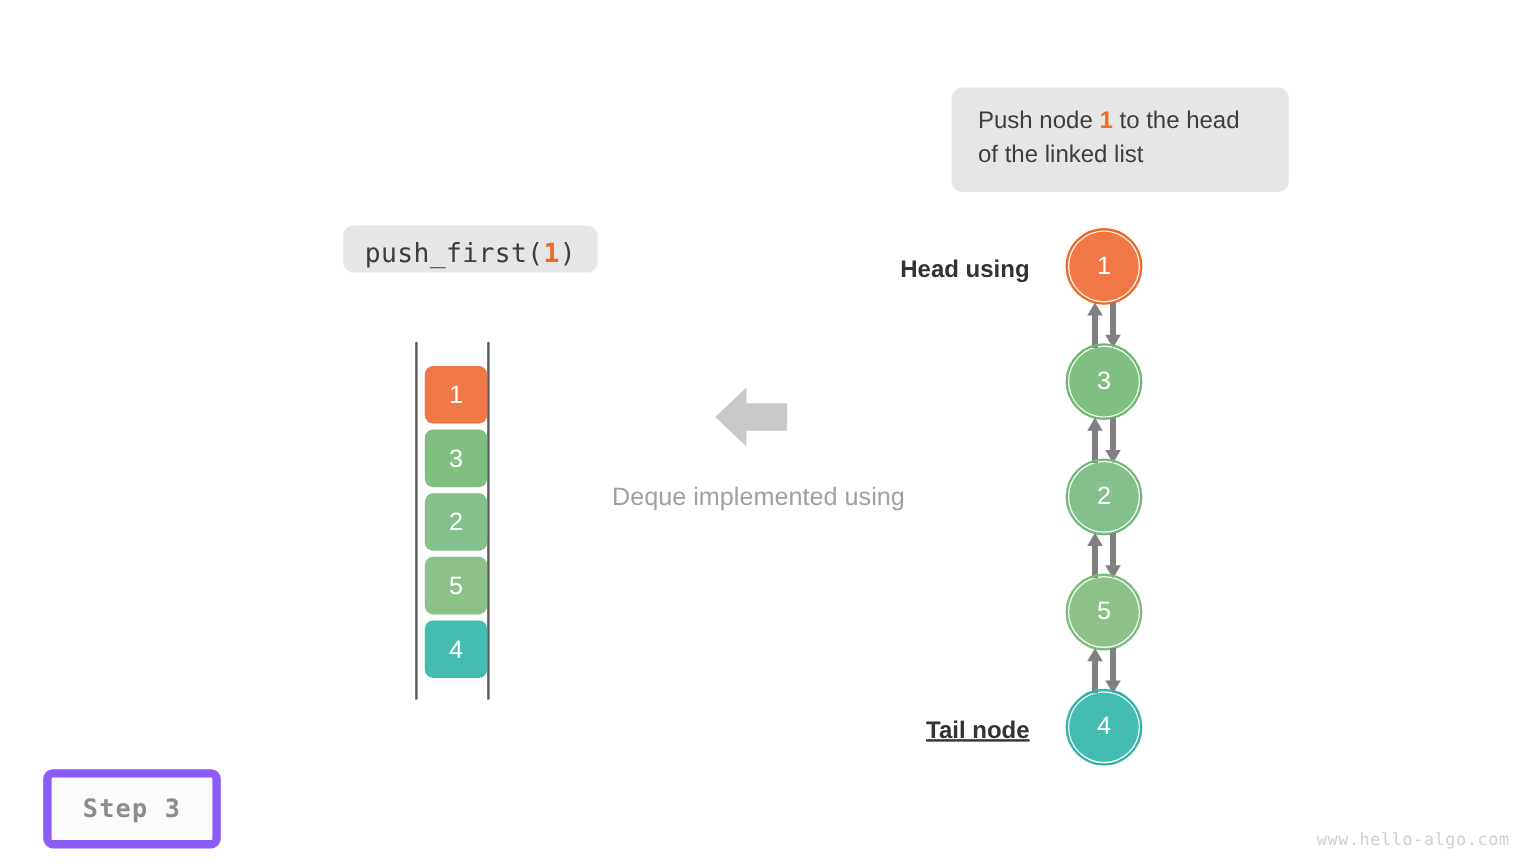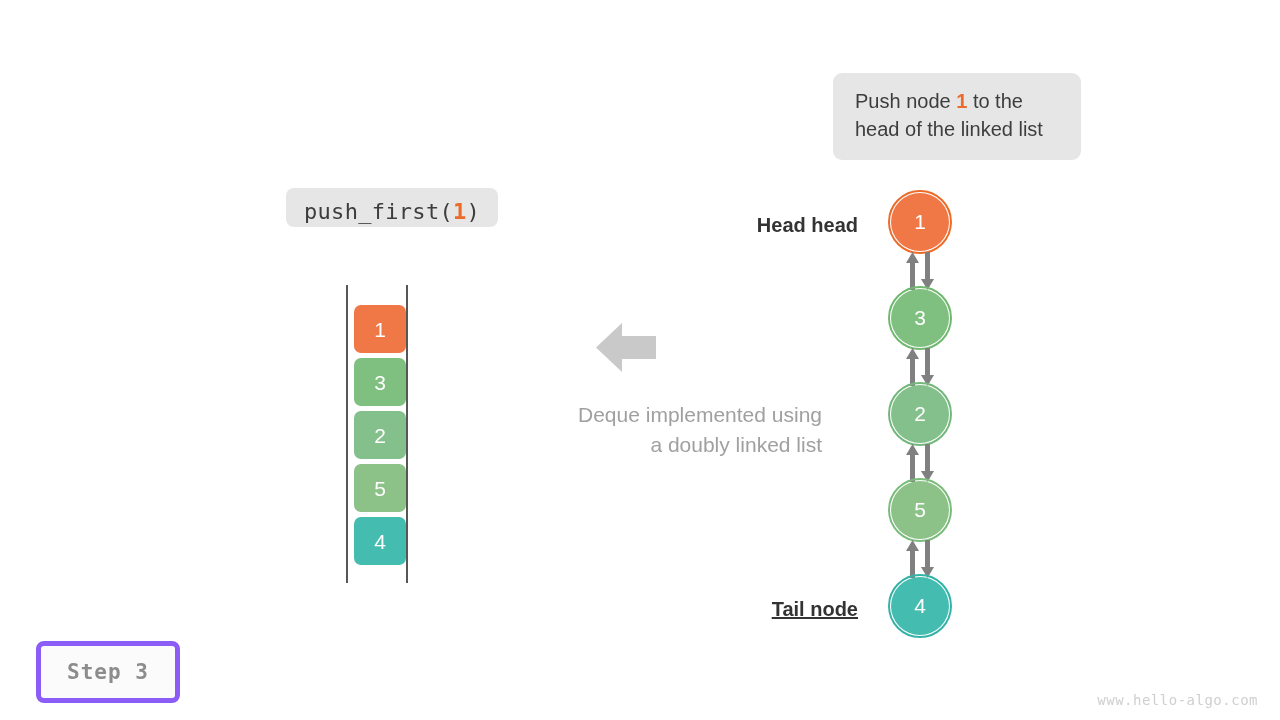--- a/index.html
+++ b/index.html
@@ -12,23 +12,23 @@
     height: 720px;
     position: relative;
     overflow: hidden;
     font-family: "Liberation Sans", sans-serif;
     -webkit-font-smoothing: antialiased;
   }
 
   
   .callout {
     position: absolute;
-    left: 833px;
+    left: 793px;
     top: 73px;
-    width: 248px;
+    width: 281px;
     box-sizing: border-box;
     padding: 14px 22px 16px 22px;
     background: #e6e6e6;
     border-radius: 9px;
     color: #3d3d3d;
     font-size: 20px;
     line-height: 1.42;
   }
   .callout .hl {
     color: #ec6b28;
@@ -94,21 +94,21 @@
     left: 596px;
     top: 323px;
     width: 60px;
     height: 49px;
   }
   .caption {
     position: absolute;
     left: 442px;
     top: 400px;
     width: 380px;
-    text-align: right;
+    text-align: center;
     color: #a0a0a0;
     font-size: 21px;
     line-height: 1.42;
   }
 
   
   .linked-list {
     position: absolute;
     left: 888px;
     top: 193px;
@@ -158,21 +158,21 @@
   }
   .head-label { left: 650px; top: 214px; width: 208px; }
   .tail-label { left: 650px; top: 598px; width: 208px; text-decoration: underline; }
 
   
   .step-badge {
     position: absolute;
     left: 36px;
     top: 641px;
     padding: 14px 26px;
-    border: 5px solid #8b5cf6;
+    border: 7px solid #8b5cf6;
     border-radius: 8px;
     background: #fbfbfb;
     font-family: "DejaVu Sans Mono", "Liberation Mono", monospace;
     font-size: 21px;
     font-weight: bold;
     color: #8c8c8c;
     letter-spacing: 1px;
   }
 
   
@@ -220,24 +220,23 @@
 </div>
 
 <div class="big-arrow">
   <svg width="60" height="49" viewBox="0 0 60 49" xmlns="http://www.w3.org/2000/svg">
     <polygon id="big-arrow-poly" points="0,24.5 26,0 26,13 60,13 60,36 26,36 26,49" fill="#c9c9c9"></polygon>
   </svg>
 </div>
 
 <div class="caption">
   <div>Deque implemented using</div>
-  <div>a doubly linked list</div>
-</div>
-
-<div class="side-label head-label">Head head</div>
+</div>
+
+<div class="side-label head-label">Head using</div>
 <div class="side-label tail-label">Tail node</div>
 
 <div class="linked-list" id="linked-list">
     <div class="node-wrap" style="top: 0px;">
       <div class="node-ring" style="border-color: rgb(236, 107, 40);"></div>
       <div class="node-inner" style="background: rgb(240, 119, 70);">
         <span>1</span>
       </div>
     </div>
     <div class="link-arrows" style="top: 59px;"><svg width="36" height="38" viewBox="0 0 36 38" xmlns="http://www.w3.org/2000/svg">

